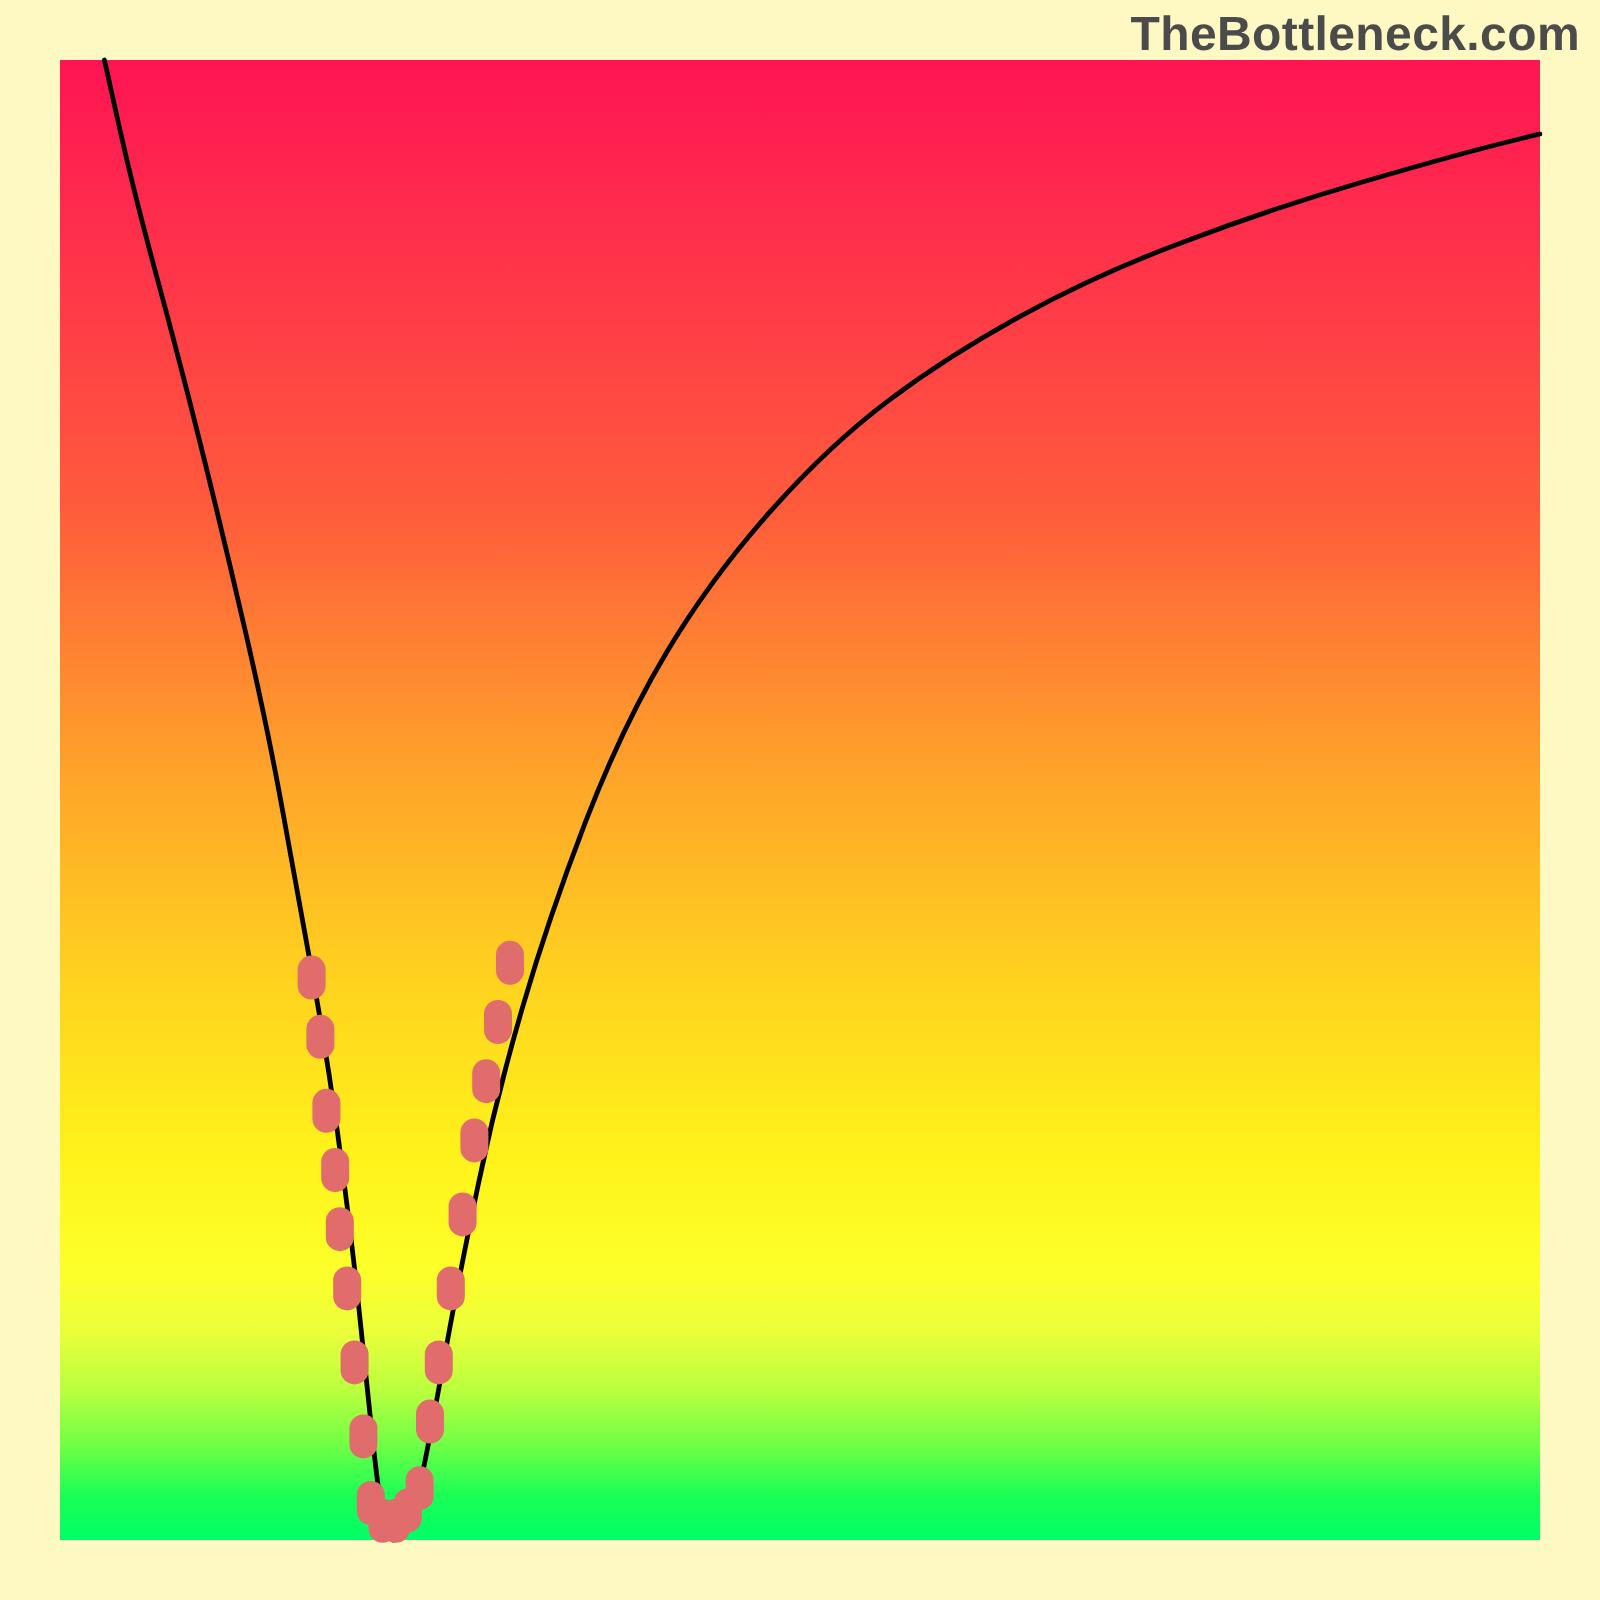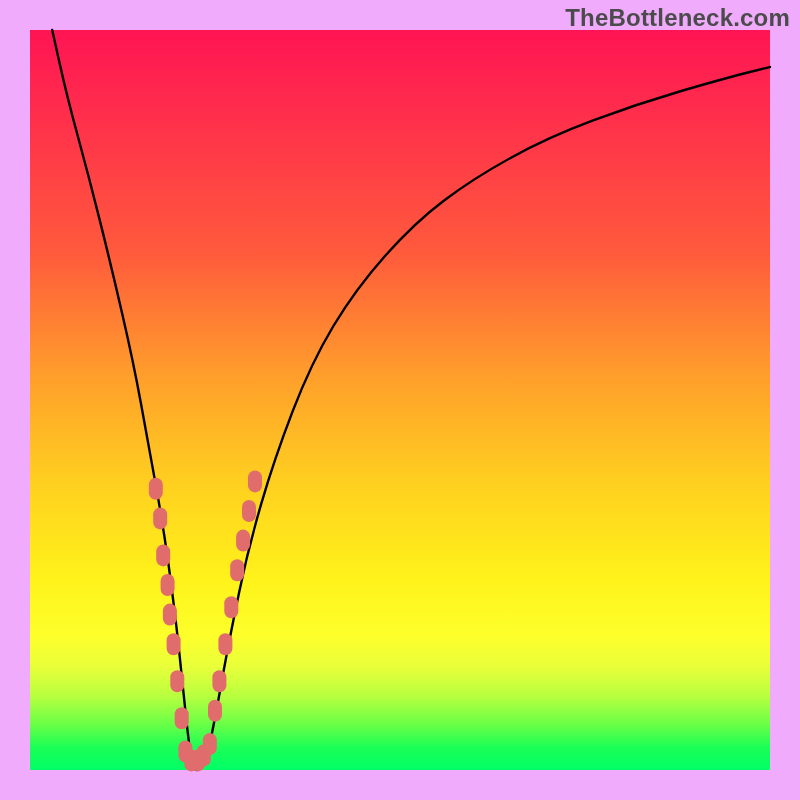--- a/index.html
+++ b/index.html
@@ -10,21 +10,21 @@
     overflow: hidden;
     background: #000;
     font-family: Arial, Helvetica, sans-serif;
   }
   .frame {
     position: absolute;
     top: 0;
     left: 0;
     width: 800px;
     height: 800px;
-    background: #f0abfc;
+    background: #fef9c3;
   }
   .plot-area {
     position: absolute;
     top: 30px;
     left: 30px;
     width: 740px;
     height: 740px;
     
     background: linear-gradient(
       to bottom,

